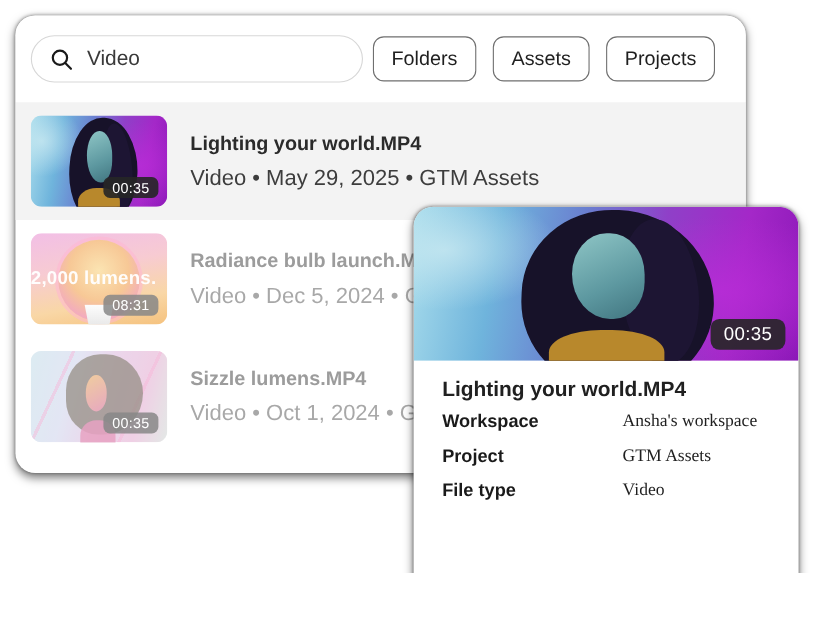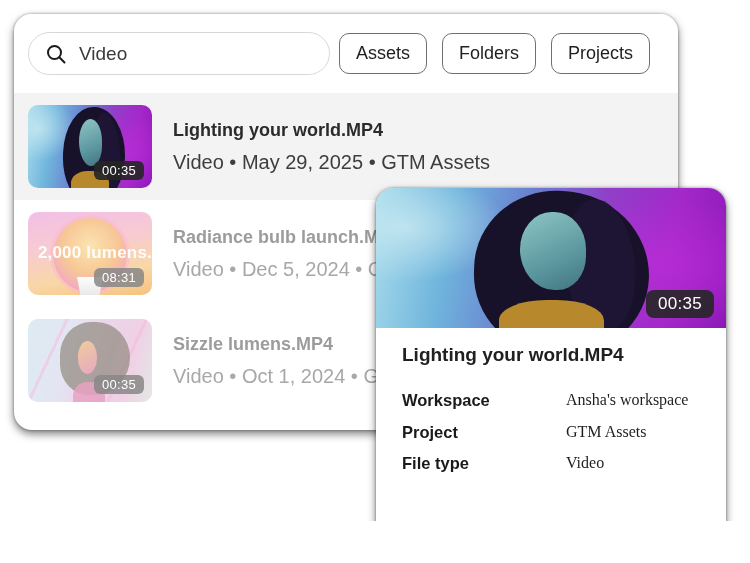--- a/index.html
+++ b/index.html
@@ -64,21 +64,21 @@
 
   
   .art-bulb { position:absolute; inset:0;
     background:linear-gradient(170deg,#f2bfe6 0%,#f7cbd2 38%,#f9d7a6 72%,#f5c27e 100%); }
   .art-bulb .bulb { position:absolute; left:20%; top:7%; width:60%; height:90%; border-radius:50%;
     background:radial-gradient(circle at 50% 38%, #fbe4b2 0%, #f7c896 46%, #f2a8c2 78%, #efa0bd 100%);
     box-shadow:0 0 0 3px rgba(255,182,210,.55); }
   .art-bulb .base { position:absolute; left:38%; bottom:-4%; width:24%; height:26%;
     background:linear-gradient(#fdfdfd,#e6e6e6); clip-path:polygon(6% 0,94% 0,80% 100%,20% 100%); }
   .art-bulb .lumens { position:absolute; left:0; right:0; top:50%; transform:translateY(-54%);
-    text-align:right; color:rgba(255,255,255,.95); font-size:17px; font-weight:600;
+    text-align:left; color:rgba(255,255,255,.95); font-size:17px; font-weight:600;
     white-space:nowrap; letter-spacing:.2px; }
 
   
   .art-sizzle { position:absolute; inset:0;
     background:repeating-linear-gradient(115deg, transparent 0 34px, rgba(242,128,188,.45) 34px 37px, transparent 37px 72px),
                linear-gradient(105deg,#c3dde8 0%,#cfd4ec 30%,#ddb8dc 55%,#e4aed2 78%,#cfd8d4 100%); }
   .art-sizzle .afro { position:absolute; left:26%; top:4%; width:56%; height:88%;
     background:#4a3e2e; border-radius:48% 52% 55% 45%; opacity:.75; }
   .art-sizzle .faceglow { position:absolute; left:40%; top:26%; width:16%; height:40%;
     background:linear-gradient(150deg,#f2b05a,#e06a9a); border-radius:50%; opacity:.9; }
@@ -90,43 +90,43 @@
   .card {
     position:absolute; left:376px; top:188px; width:350px; height:360px;
     background:#fff; border-radius:18px; overflow:hidden; z-index:10;
     box-shadow:0 4px 9px rgba(0,0,0,.50), 0 0 3px rgba(0,0,0,.38);
   }
   .card-preview { position:relative; width:100%; height:140px; overflow:hidden; }
   .card-preview .dur { right:12px; bottom:10px; font-size:17px; padding:4px 12px; border-radius:8px; }
   .card-body { padding:16px 26px 0 26px; }
   .card-title { font-size:19px; font-weight:700; color:#202020; white-space:nowrap; }
   .card-byline { font-size:16.5px; color:#2e2e2e; margin-top:7px; }
-  .card-fields { margin-top:24px; }
+  .card-fields { margin-top:7px; }
   .field-row { display:flex; margin-bottom:11px; line-height:1.25; }
   .field-label { flex:0 0 164px; font-size:16.5px; font-weight:700; color:#1a1a1a; }
   .field-value { font-size:16px; color:#1f1f1f;font-family:Liberation Serif, serif; }
 </style>
 </head>
 <body>
 
 <div class="stage">
 
   <div class="panel">
 
     <div class="topbar">
       <div class="search-pill">
         <svg width="22" height="22" viewBox="0 0 22 22">
           <circle cx="9.5" cy="9.5" r="6.5" fill="none" stroke="#1a1a1a" stroke-width="2"></circle>
           <line x1="14.3" y1="14.3" x2="19.5" y2="19.5" stroke="#1a1a1a" stroke-width="2" stroke-linecap="round"></line>
         </svg>
         <span class="search-text">Video</span>
       </div>
       <div class="filters">
+        <button class="filter-btn">Folders</button>
         <button class="filter-btn">Assets</button>
-        <button class="filter-btn">Folders</button>
         <button class="filter-btn">Projects</button>
       </div>
     </div>
 
     <div class="row selected">
       <div class="thumb">
         <div class="art-portrait">
           <div class="glow"></div>
             <div class="hair"></div>
             <div class="hair2"></div>

